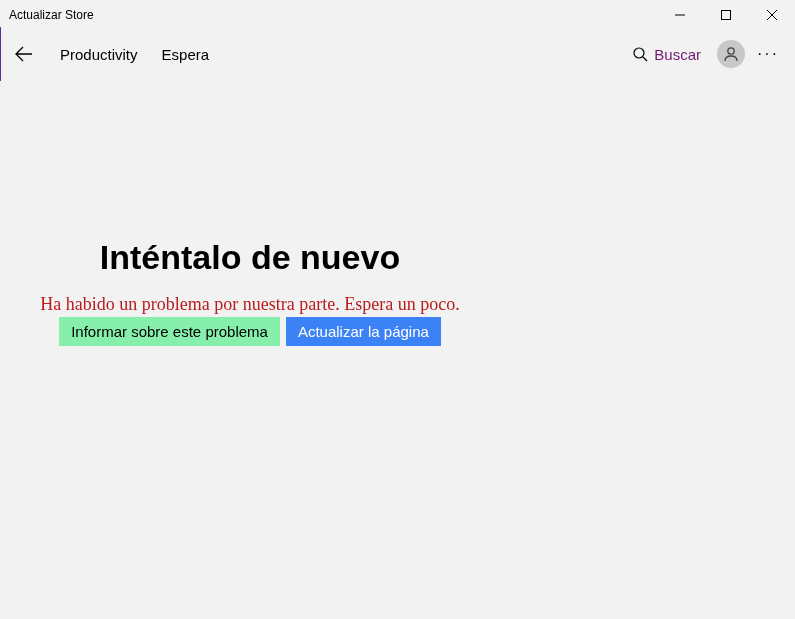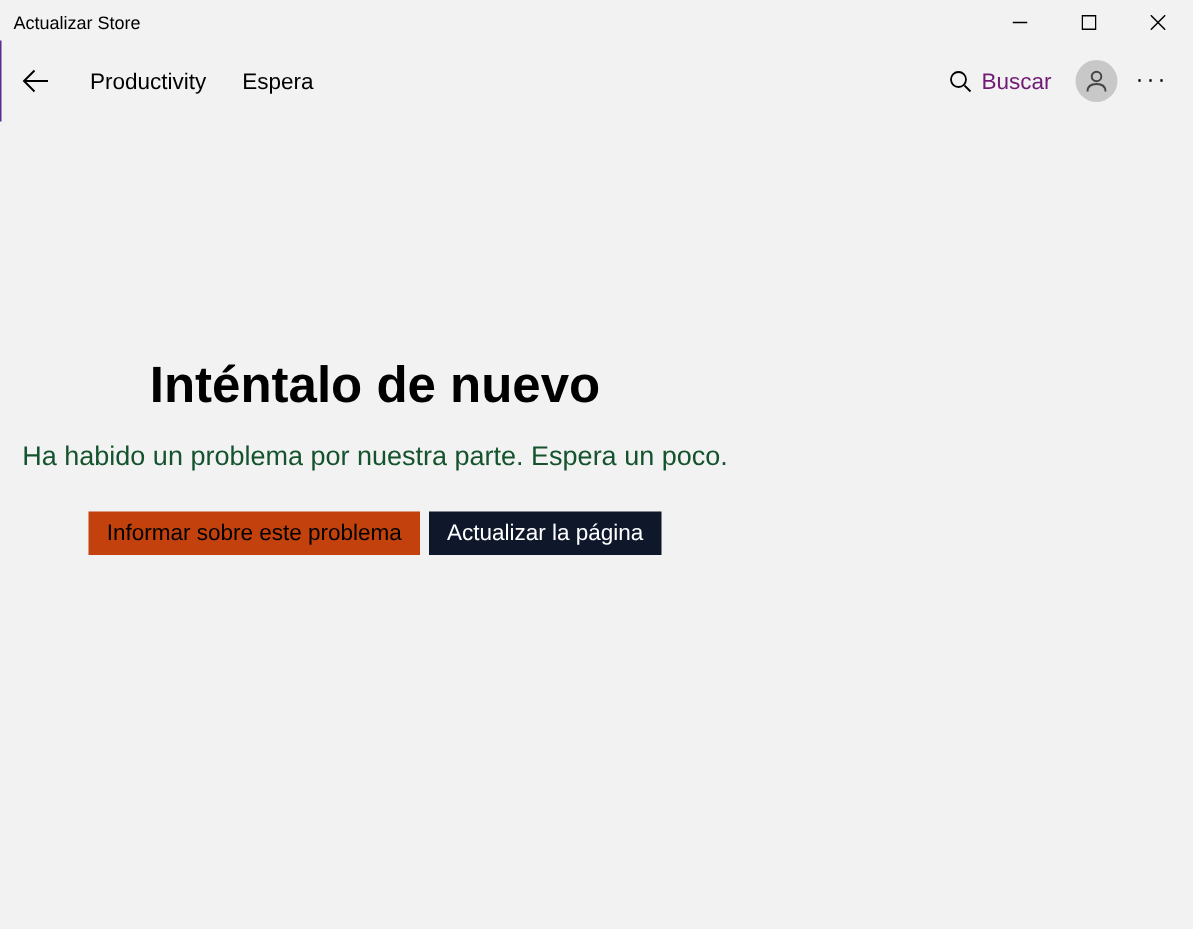--- a/index.html
+++ b/index.html
@@ -136,42 +136,42 @@
       width: 500px;
     }
     .error-title {
       font-size: 34px;
       font-weight: 600;
       color: #000;
       margin-bottom: 14px;
     }
     .error-msg {
       font-size: 18px;
-      color: #14532d;
+      color: #b91c1c;
       line-height: 1.45;
-      margin-bottom: 24px;
+      font-family: Liberation Serif, serif;
     }
     .error-actions {
       display: flex;
       gap: 6px;
       justify-content: center;
     }
     .btn {
       padding: 6px 12px;
       font-size: 15px;
       border: none;
       cursor: pointer;
       font-family: inherit;
     }
     .btn-secondary {
-      background: #c2410c;
+      background: #86efac;
       color: #000;
     }
     .btn-primary {
-      background: #0f172a;
+      background: #3b82f6;
       color: #fff;
     }
     
     .footer-codes {
       position: absolute;
       bottom: 14px;
       left: 0;
       right: 0;
       text-align: center;
       font-size: 13px;

